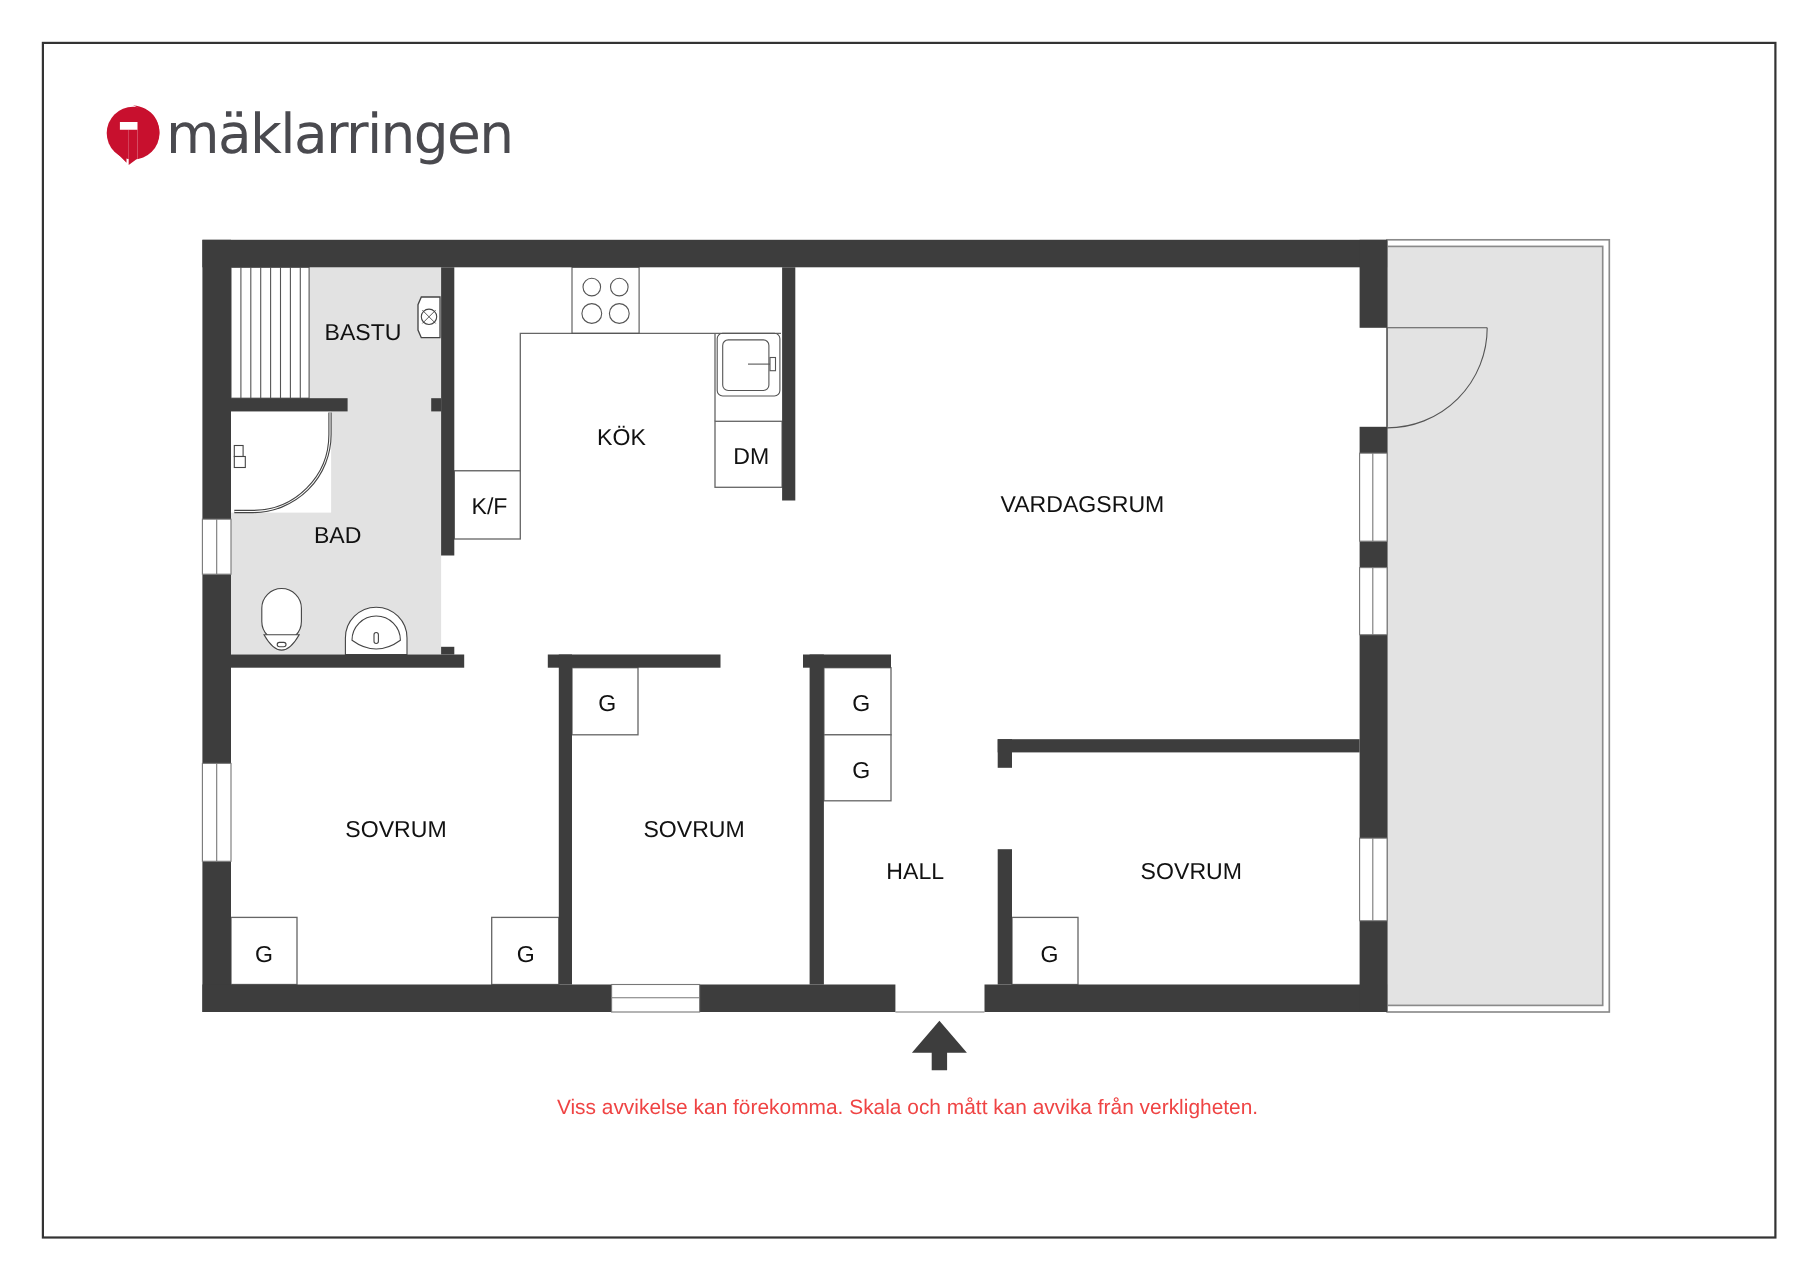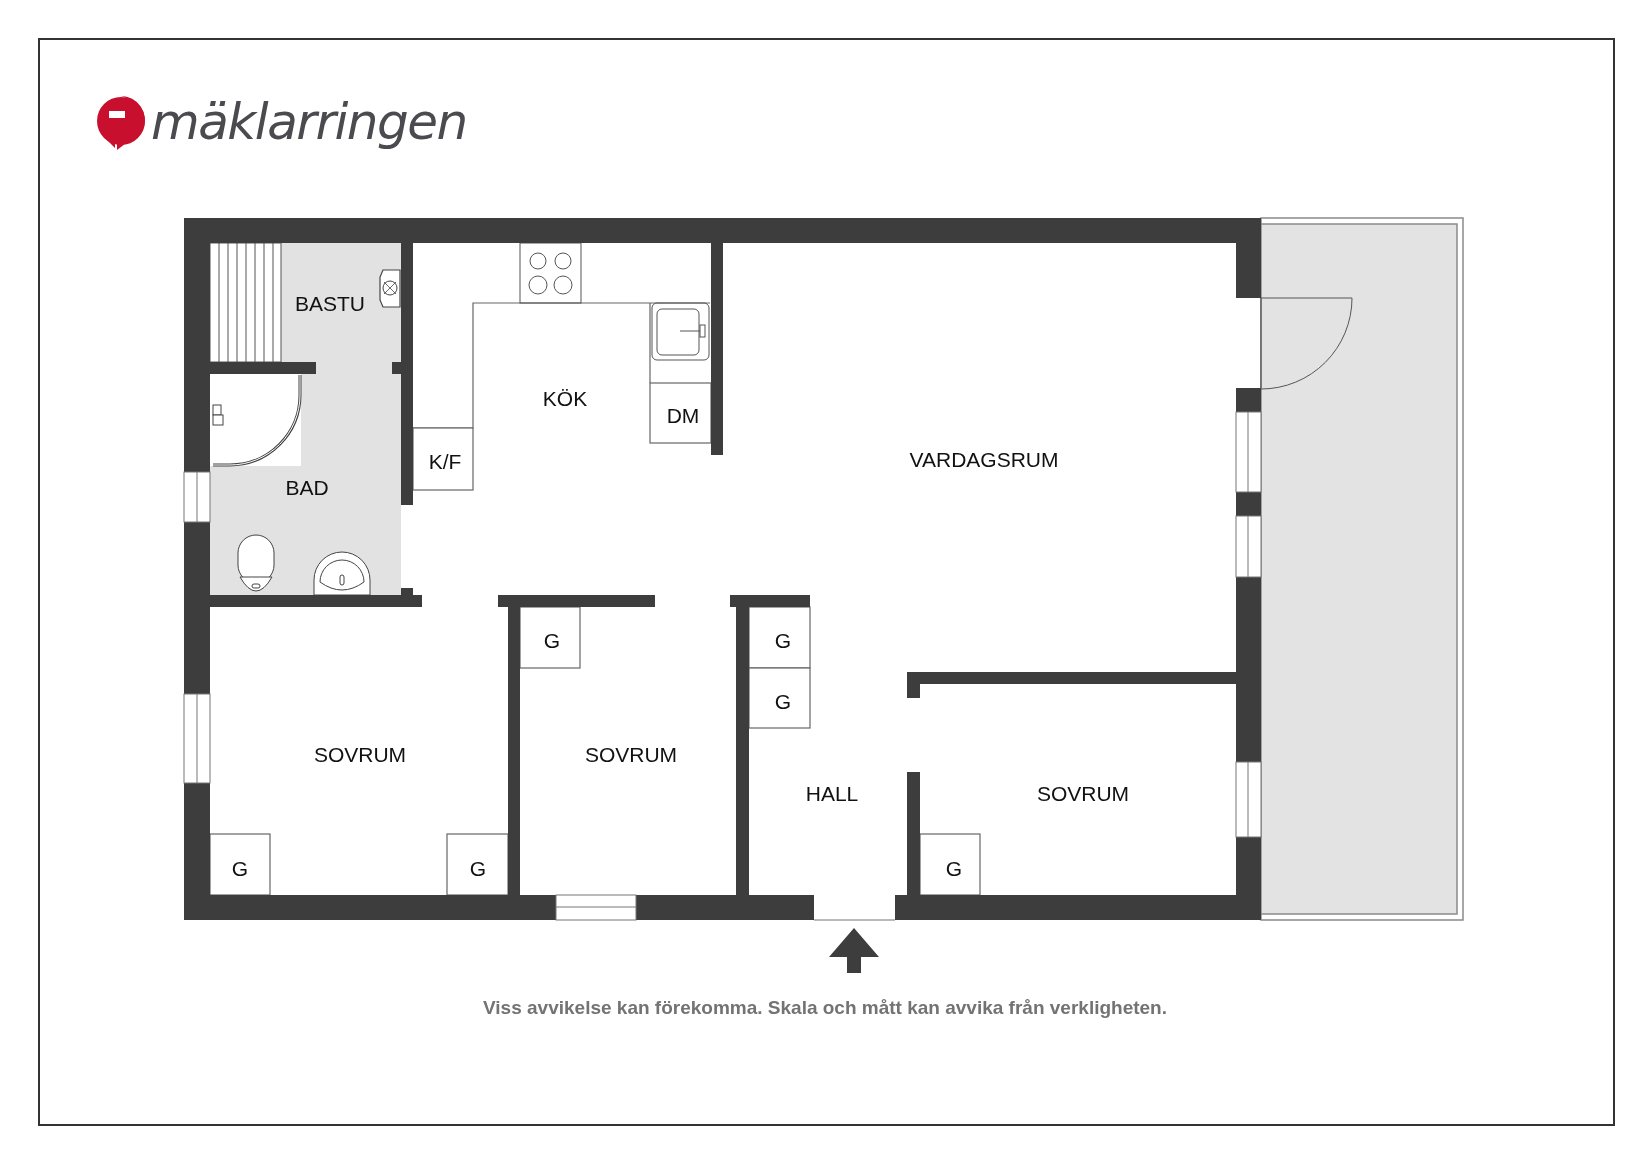--- a/index.html
+++ b/index.html
@@ -1,23 +1,23 @@
 <!DOCTYPE html>
 <html><head>
 <meta charset="utf-8">
 <style>
   html, body { margin: 0; padding: 0; background: #ffffff; }
   body { width: 1650px; height: 1167px; position: relative; overflow: hidden; font-family: "Liberation Sans", sans-serif; }
   .frame { position: absolute; left: 38px; top: 38px; width: 1577px; height: 1088px; border: 2px solid #333333; box-sizing: border-box; }
-  .logo { position: absolute; left: 95px; top: 92px; height: 60px; display: flex; align-items: center; font-style: italic; }
+  .logo { position: absolute; left: 95px; top: 92px; height: 60px; display: flex; align-items: center; }
   .logo-mark { width: 52px; height: 56px; }
   .logo-text { font-family: "DejaVu Sans", sans-serif; font-size: 50px; color: #4a4a4f; letter-spacing: -1.5px; margin-left: 4px; line-height: 1; font-weight: 500; }
   svg.plan { position: absolute; left: 0; top: 0; }
   .room-label { font-family: "Liberation Sans", sans-serif; font-size: 21px; fill: #111111; text-anchor: middle; dominant-baseline: central; }
-  .disclaimer { position: absolute; left: 0; width: 1650px; top: 997px; text-align: center; font-size: 19px; color: #737373; font-family: "Liberation Sans", sans-serif; font-weight: bold; }
+  .disclaimer { position: absolute; left: 0; width: 1650px; top: 997px; text-align: center; font-size: 19px; color: #ef4444; font-family: "Liberation Sans", sans-serif; }
 </style>
 </head>
 <body>
 
 <div class="frame"></div>
 
 <div class="logo">
   <svg class="logo-mark" viewBox="0 0 52 56">
     <path d="M26 2 A24 24 0 1 1 10 44 L20 54 L20 26 L14 26 L14 18 L30 18 L30 46 A24 24 0 0 0 26 2 Z" fill="#c8102e"></path>
     <circle cx="26" cy="27" r="24" fill="#c8102e"></circle>

